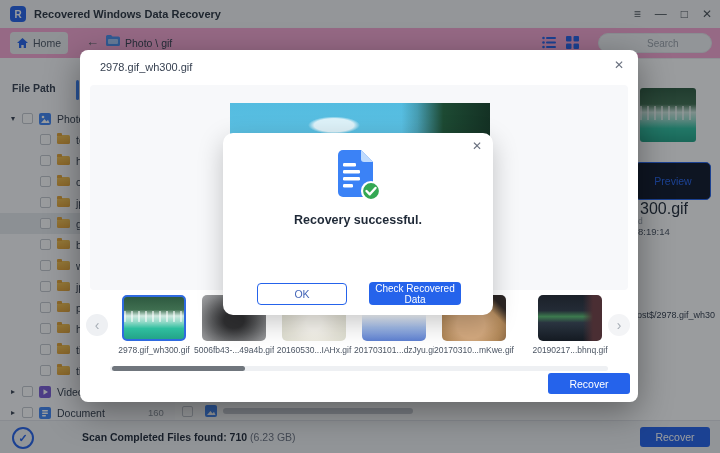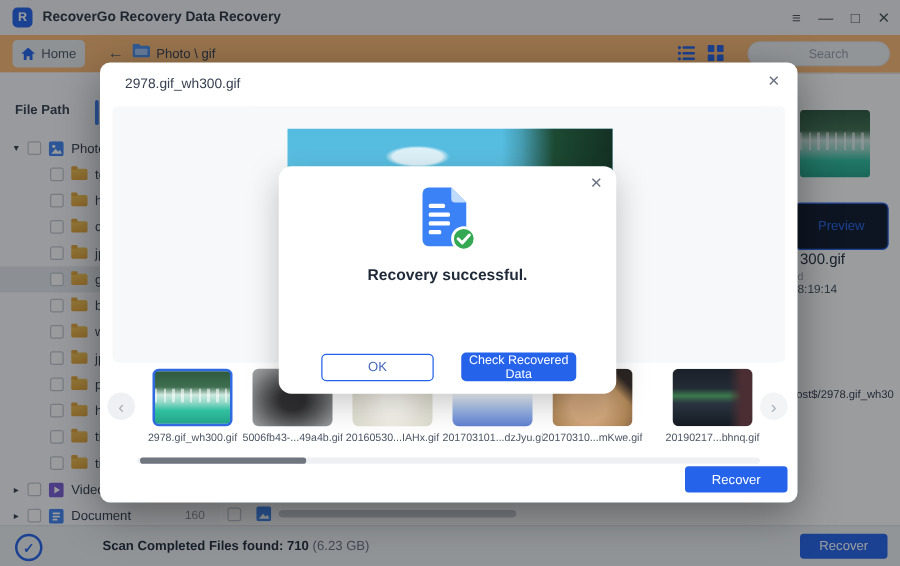--- a/index.html
+++ b/index.html
@@ -10,21 +10,21 @@
   
   .titlebar{left:0;top:0;width:720px;height:28px;background:#f4f5f6;display:flex;align-items:center;}
   .logo{width:16px;height:16px;margin-left:10px;border-radius:4px;background:#2563eb;color:#fff;
         font-size:10px;font-weight:bold;display:flex;align-items:center;justify-content:center;}
   .apptitle{margin-left:8px;font-size:11px;font-weight:bold;color:#2b3440;}
   .wincontrols{position:absolute;right:8px;top:0;height:28px;display:flex;align-items:center;gap:14px;
                color:#4b5259;font-size:12px;}
   .wincontrols span{cursor:default;line-height:1;}
 
   
-  .navbar{left:0;top:28px;width:720px;height:30px;background:#fdba74;border-bottom:1px solid #ececf0;}
+  .navbar{left:0;top:28px;width:720px;height:30px;background:#f9a8d4;border-bottom:1px solid #ececf0;}
   .homebtn{position:absolute;left:10px;top:4px;width:58px;height:22px;background:#eceef0;border-radius:4px;
            display:flex;align-items:center;justify-content:center;gap:5px;font-size:10.5px;color:#4b5563;}
   .backarrow{position:absolute;left:86px;top:6px;font-size:13px;color:#555b63;}
   .crumbfolder{position:absolute;left:106px;top:7px;}
   .breadcrumb{position:absolute;left:125px;top:9px;font-size:10.5px;color:#374151;}
   .viewicons{position:absolute;left:542px;top:8px;display:flex;gap:10px;}
   .searchbox{position:absolute;left:598px;top:5px;width:114px;height:20px;border-radius:10px;
              background:#f1f3f5;border:1px solid #e4e6ea;display:flex;align-items:center;padding:0 7px;gap:5px;box-sizing:border-box;}
   .searchbox input{border:none;outline:none;background:transparent;font-size:10px;color:#374151;width:80px;
                    font-family:"Liberation Sans",sans-serif;margin-left:34px;}
@@ -61,21 +61,21 @@
             font-family:"Liberation Sans",sans-serif;display:flex;align-items:center;justify-content:center;}
   .sb-recover{position:absolute;left:640px;top:6px;width:70px;height:20px;}
 
   
   .rp-thumb{left:640px;top:88px;width:56px;height:54px;border-radius:3px;}
   .waterfall{background:
       repeating-linear-gradient(90deg,rgba(255,255,255,.55) 0 2px,rgba(255,255,255,0) 2px 7px) 0 45%/100% 26% no-repeat,
       linear-gradient(180deg,#2e5a40 0%,#3f6e50 30%,#cfe8df 45%,#8fd8c6 60%,#2fbf9f 75%,#23a488 100%);}
   .rp-preview{left:635px;top:162px;width:76px;height:38px;border:1.5px solid #2563eb;border-radius:5px;
               background:#0f172a;color:#2563eb;font-size:10.5px;display:flex;align-items:center;justify-content:center;box-sizing:border-box;}
-  .rp-name{left:640px;top:200px;font-size:12px;color:#1f2937;}
+  .rp-name{left:640px;top:200px;font-size:16px;color:#1f2937;}
   .rp-mod{left:638px;top:216px;font-size:8.5px;color:#9ca3af;}
   .rp-time{left:638px;top:226px;font-size:9.5px;color:#4b5563;}
   .rp-path{left:632px;top:310px;font-size:9px;color:#374151;}
 
   
   .overlay{left:0;top:0;width:720px;height:453px;background:rgba(15,18,24,0.42);z-index:5;}
 
   
   .modal{left:80px;top:50px;width:558px;height:352px;background:#ffffff;border-radius:8px;z-index:10;
          box-shadow:0 10px 34px rgba(0,0,0,.38);}
@@ -119,21 +119,21 @@
         display:flex;align-items:center;justify-content:center;box-sizing:border-box;}
   .d-check{position:absolute;left:146px;top:149px;width:92px;height:23px;border-radius:4px;font-size:10px;}
 </style>
 </head>
 <body>
 
 <div class="app">
 
   <div class="abs titlebar">
     <div class="logo">R</div>
-    <div class="apptitle">RecoverGo Recovery Data Recovery</div>
+    <div class="apptitle">Recovered Windows Data Recovery</div>
     <div class="wincontrols">
       <span>≡</span>
       <span>—</span>
       <span>□</span>
       <span>✕</span>
     </div>
   </div>
 
   <div class="abs navbar">
     <div class="homebtn">

